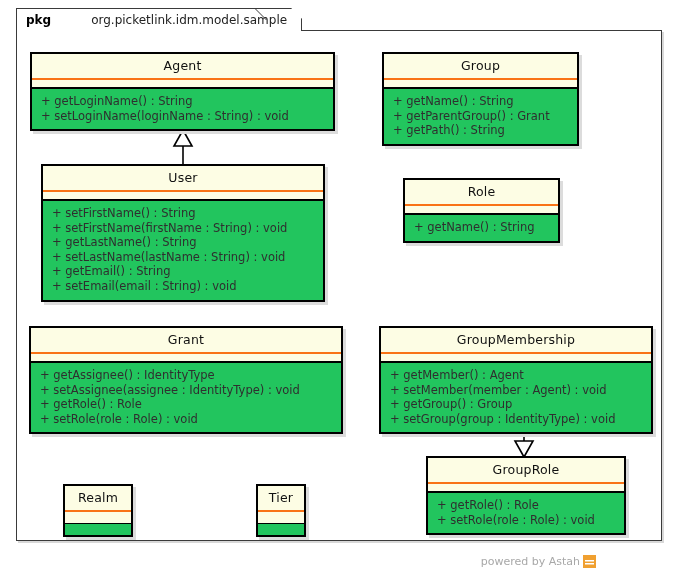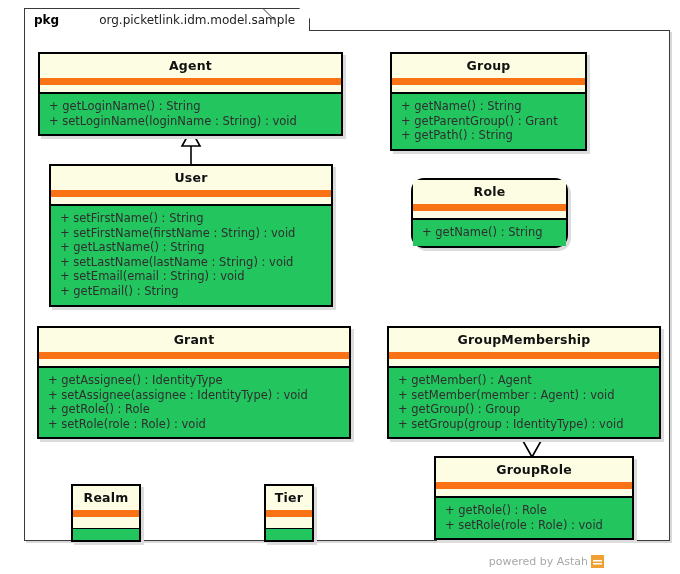--- a/index.html
+++ b/index.html
@@ -11,21 +11,21 @@
     width: 680px;
     height: 574px;
     position: relative;
     overflow: hidden;
     font-family: "DejaVu Sans", "Liberation Sans", sans-serif;
   }
 
   
   #diagram-canvas {
     position: absolute;
-    left: 8px; top: 0;
+    left: 0; top: 0;
     width: 604px; height: 574px;
   }
 
   .pkg-frame {
     position: absolute;
     left: 16px;
     top: 30px;
     width: 646px;
     height: 511px;
     border: 1px solid #3a3a3a;
@@ -74,26 +74,26 @@
   
   .uml-class {
     position: absolute;
     box-sizing: border-box;
     background: #feffe8;
     border: 2px solid #000000;
     box-shadow: 3px 3px 0 0 #dcdcdc;
   }
   .uml-name {
     text-align: center;
-    font-weight: bold;
+    font-weight: normal;
     font-size: 12.5px;
     color: #111;
     padding: 4px 4px 5px 4px;
     background: #fdfde4;
-    border-bottom: 7px solid #f97316;
+    border-bottom: 2px solid #f97316;
     letter-spacing: 0.2px;
   }
   .uml-attrs {
     height: 7px;
     border-bottom: 2px solid #000000;
     background: #fdfde4;
   }
   .uml-ops {
     padding: 5px 0 6px 0;
     background: #22c55e;
@@ -203,26 +203,26 @@
   </div>
 
   <div class="uml-class" style="left:41px; top:164px; width:284px;">
     <div class="uml-name">User</div>
     <div class="uml-attrs"></div>
     <div class="uml-ops">
       <div class="op">+ setFirstName() : String</div>
       <div class="op">+ setFirstName(firstName : String) : void</div>
       <div class="op">+ getLastName() : String</div>
       <div class="op">+ setLastName(lastName : String) : void</div>
+      <div class="op">+ getEmail() : String</div>
       <div class="op">+ setEmail(email : String) : void</div>
-      <div class="op">+ getEmail() : String</div>
-    </div>
-  </div>
-
-  <div class="uml-class" style="left:403px; top:178px; width:157px;border-radius:13px;">
+    </div>
+  </div>
+
+  <div class="uml-class" style="left:403px; top:178px; width:157px;">
     <div class="uml-name">Role</div>
     <div class="uml-attrs"></div>
     <div class="uml-ops">
       <div class="op">+ getName() : String</div>
     </div>
   </div>
 
   <div class="uml-class" style="left:29px; top:326px; width:314px;">
     <div class="uml-name">Grant</div>
     <div class="uml-attrs"></div>

